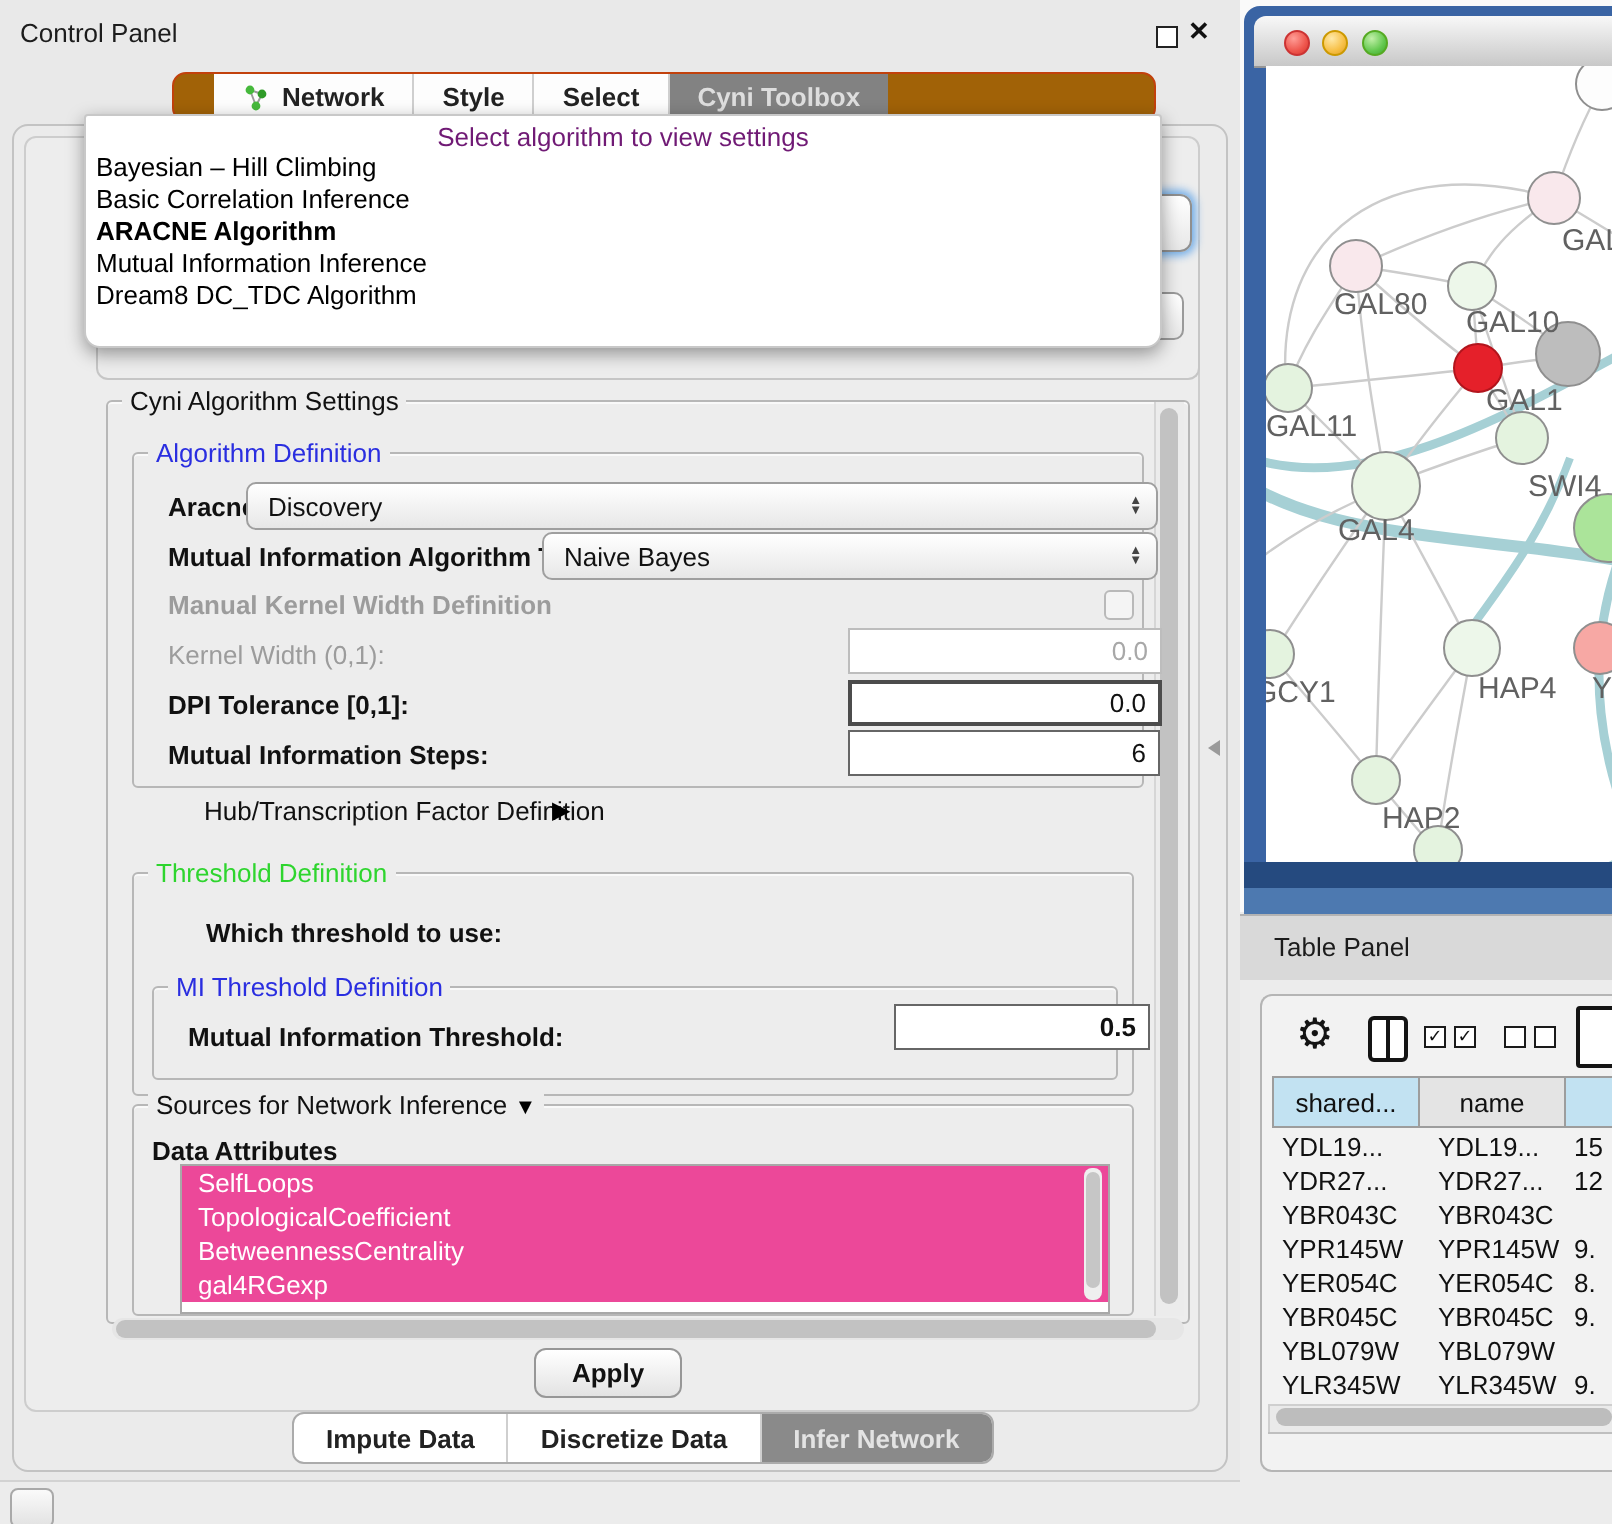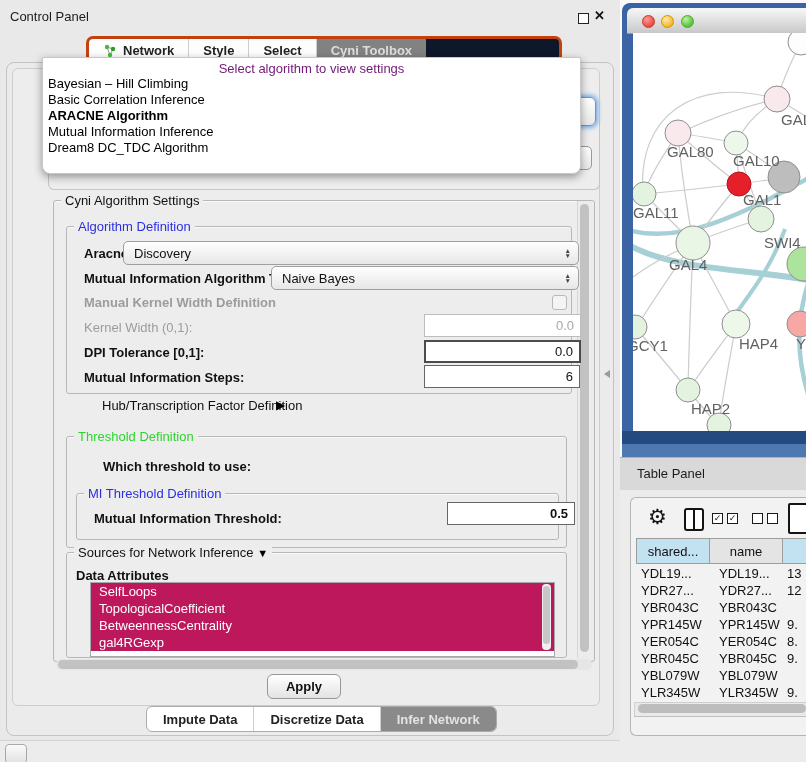--- a/index.html
+++ b/index.html
@@ -6,21 +6,21 @@
   body{width:806px;height:762px;position:relative;overflow:hidden;
        font-family:"Liberation Sans",sans-serif;background:#ececec;-webkit-font-smoothing:antialiased;}
   .abs{position:absolute;}
   
   .cp-window{left:0;top:0;width:620px;height:740px;background:#e9e9e9;border-bottom:1px solid #d2d2d2;}
   .cp-titlebar{left:0;top:0;width:620px;height:30px;}
   .cp-title{left:10px;top:9px;font-size:13px;color:#1c1c1c;}
   .float-icon{left:578px;top:13px;width:9px;height:9px;border:1.5px solid #222;background:#fff;}
   .close-icon{left:594px;top:8px;font-size:13px;font-weight:bold;color:#111;}
   
-  .tabbar{left:86px;top:36px;height:23px;display:flex;background:#0f172a;border:3px solid #c2410c;border-radius:7px;overflow:hidden;}
+  .tabbar{left:86px;top:36px;height:23px;display:flex;background:#a16207;border:1px solid #c2410c;border-radius:7px;overflow:hidden;padding-left:20px;}
   .tab{display:flex;align-items:center;justify-content:center;font-size:13px;font-weight:bold;color:#222;padding:0 14px;border-right:1px solid #cfcfcf;background:#fdfdfd;white-space:nowrap;}
   .tab:last-child{border-right:none;margin-top:29px;}
   .tab.sel{background:#828282;color:#dedede;border-right:none;justify-content:center;}
   .net-ico{width:14px;height:14px;margin-right:6px;}
   
   .panelA{left:6px;top:62px;width:606px;height:672px;background:#ebebeb;border:1px solid #c3c3c3;border-radius:8px;}
   .panelB{left:12px;top:68px;width:586px;height:636px;background:#ededed;border:1px solid #cdcdcd;border-radius:6px;}
   
   .frag-group{left:48px;top:120px;width:550px;height:69px;border:1px solid #c6c6c6;border-top:none;border-radius:0 0 6px 6px;background:#ededed;}
   .frag-combo1{left:570px;top:97px;width:24px;height:27px;background:linear-gradient(#fff,#e7e7e7);border:1px solid #8f8f8f;border-radius:0 6px 6px 0;box-shadow:0 0 4px 2px #74aee8;}
@@ -43,21 +43,21 @@
   .stepper span{font-size:6.5px;line-height:5px;}
   .field{position:absolute;background:#fff;font-size:13px;color:#111;display:flex;align-items:center;justify-content:flex-end;padding:0 6px;}
   .field.dis{border:1px solid #bdbdbd;color:#a8a8a8;}
   .field.hot{border:2px solid #4c4c4c;}
   .field.mid{border:1px solid #666;}
   .checkbox{position:absolute;width:13px;height:13px;border:1px solid #b9b9b9;border-radius:3px;background:#f4f4f4;}
   .tri-right{position:absolute;font-size:12px;color:#000;}
   .tri-down{font-size:11px;color:#000;}
   
   .attr-list{left:90px;top:582px;width:463px;height:73px;background:#fff;border:1px solid #a8a8a8;overflow:hidden;}
-  .attr-item{height:17px;line-height:17px;background:#be185d;color:#fff;font-size:13px;padding-left:8px;}
+  .attr-item{height:17px;line-height:17px;background:#ec4899;color:#fff;font-size:13px;padding-left:8px;}
   .list-scroll{left:542px;top:584px;width:9px;height:66px;background:#efefef;border-radius:4px;}
   .list-thumb{position:absolute;left:1px;top:2px;width:7px;height:58px;background:#c6c6c6;border-radius:4px;}
   .vscroll-track{left:577px;top:201px;width:14px;height:457px;background:#ececec;border-left:1px solid #d6d6d6;}
   .vscroll-thumb{position:absolute;left:2px;top:3px;width:9px;height:448px;background:#c2c2c2;border-radius:5px;}
   .hscroll{left:56px;top:659px;width:536px;height:11px;background:#e6e6e6;border-radius:6px;}
   .hscroll-thumb{position:absolute;left:2px;top:1px;width:520px;height:9px;background:#c2c2c2;border-radius:5px;}
   .apply-btn{left:267px;top:674px;width:72px;height:23px;background:linear-gradient(#ffffff,#e3e3e3);border:1px solid #979797;border-radius:6px;font-size:13px;font-weight:bold;color:#111;display:flex;align-items:center;justify-content:center;}
   .bottom-tabs{left:146px;top:706px;height:24px;display:flex;background:#fff;border:1px solid #ababab;border-radius:6px;overflow:hidden;}
   .btab{display:flex;align-items:center;justify-content:center;font-size:13px;font-weight:bold;color:#222;padding:0 16px;border-right:1px solid #cfcfcf;white-space:nowrap;}
   .btab:last-child{border-right:none;}
@@ -351,21 +351,21 @@
 <div class="abs th-row">
   <div class="th blue" style="width:72px;">shared...</div>
   <div class="th gray" style="width:72px;">name</div>
   <div class="th blue" style="width:24px;border-right:1px solid #9d9d9d;"></div>
 </div>
 
 <div class="abs tbl-body">
   <div class="trow">
       <span class="td c1">YDL19...</span>
       <span class="td c2">YDL19...</span>
-      <span class="td c3">13</span>
+      <span class="td c3">15</span>
     </div>
   <div class="trow">
       <span class="td c1">YDR27...</span>
       <span class="td c2">YDR27...</span>
       <span class="td c3">12</span>
     </div>
   <div class="trow">
       <span class="td c1">YBR043C</span>
       <span class="td c2">YBR043C</span>
       <span class="td c3"></span>

